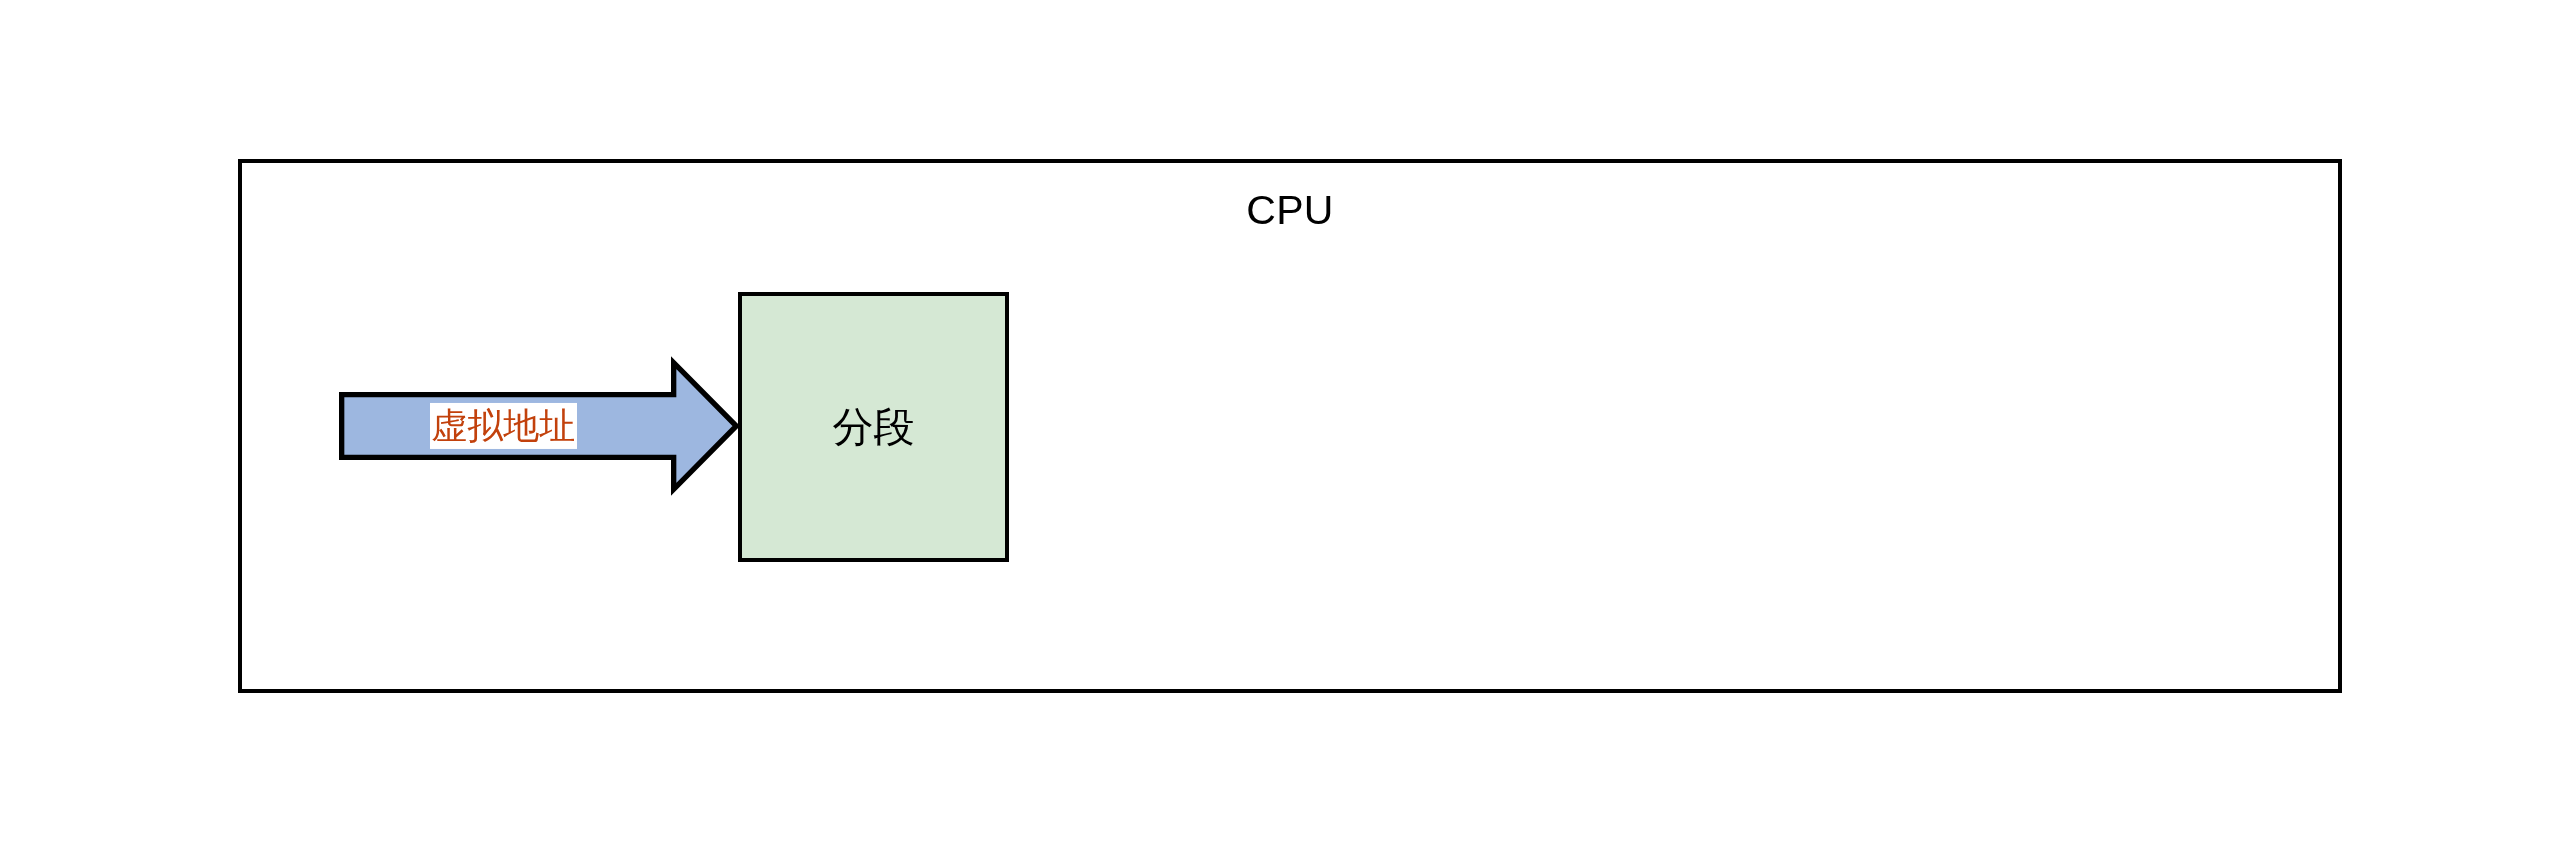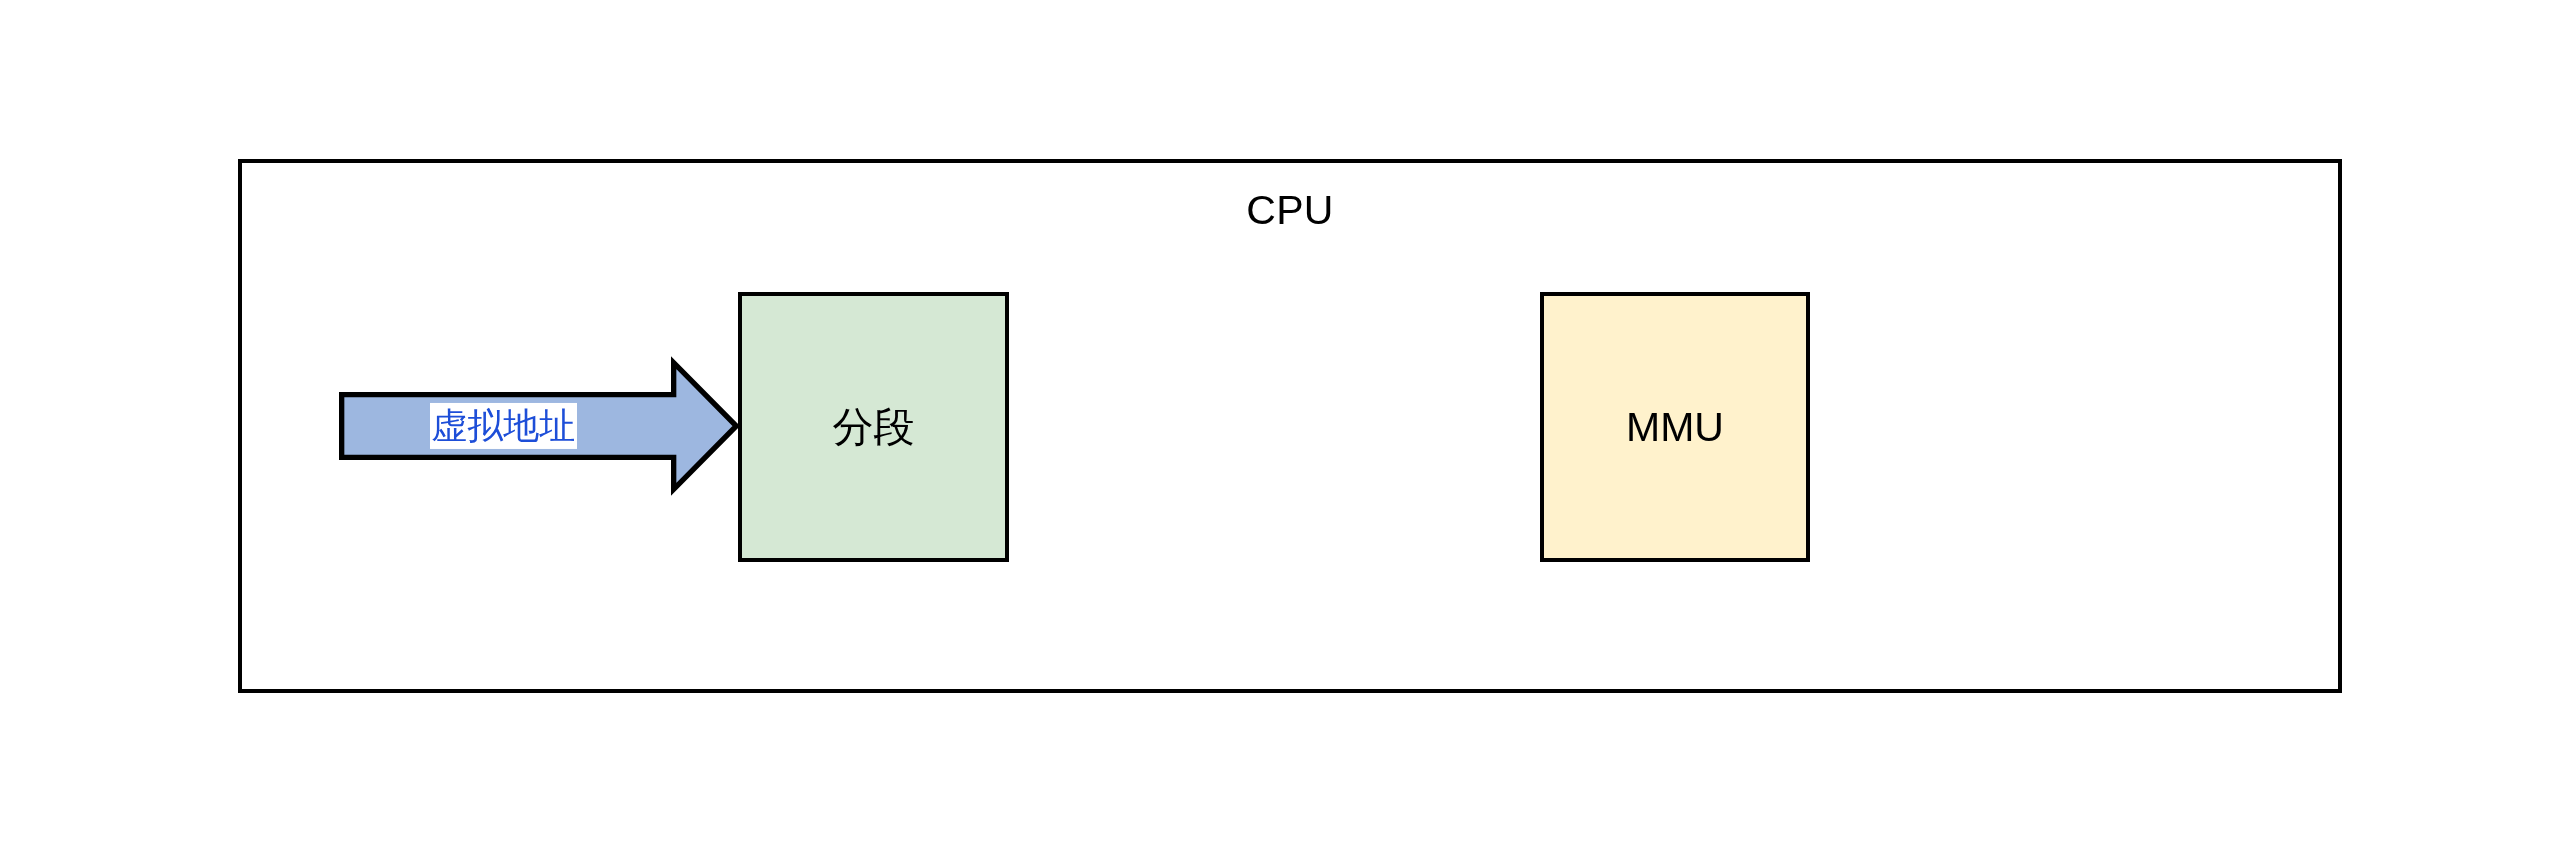--- a/index.html
+++ b/index.html
@@ -84,21 +84,21 @@
     display: block;
     width: 100%;
     height: 100%;
     overflow: visible;
   }
   .arrow-label {
     position: absolute;
     top: 50%;
     transform: translateY(-50%);
     background: #ffffff;
-    color: #1d4ed8;
+    color: #c2410c;
     font-size: 36px;
     line-height: 1.28;
     white-space: nowrap;
     padding: 0 1.3px;
     z-index: 4;
   }
 
   .arrow-1 { left: 339px; top: 360px; width: 400px; height: 132px; }
   .arrow-1 .arrow-label { left: 91px; }
 
@@ -122,19 +122,16 @@
       <polygon points="4,52 502,52 502,4 596,99 502,194 502,146 4,146" fill="#9db7e0" stroke="#000000" stroke-width="8" stroke-linejoin="miter"></polygon>
     </svg>
     <span class="arrow-label">虚拟地址</span>
   </div>
 
   <div class="proc-box box-segmentation">
     <span class="proc-label">分段</span>
   </div>
 
 
-  <div class="proc-box box-mmu">
-    <span class="proc-label">MMU</span>
-  </div>
 
 
 </div>
 
 
 </body></html>

